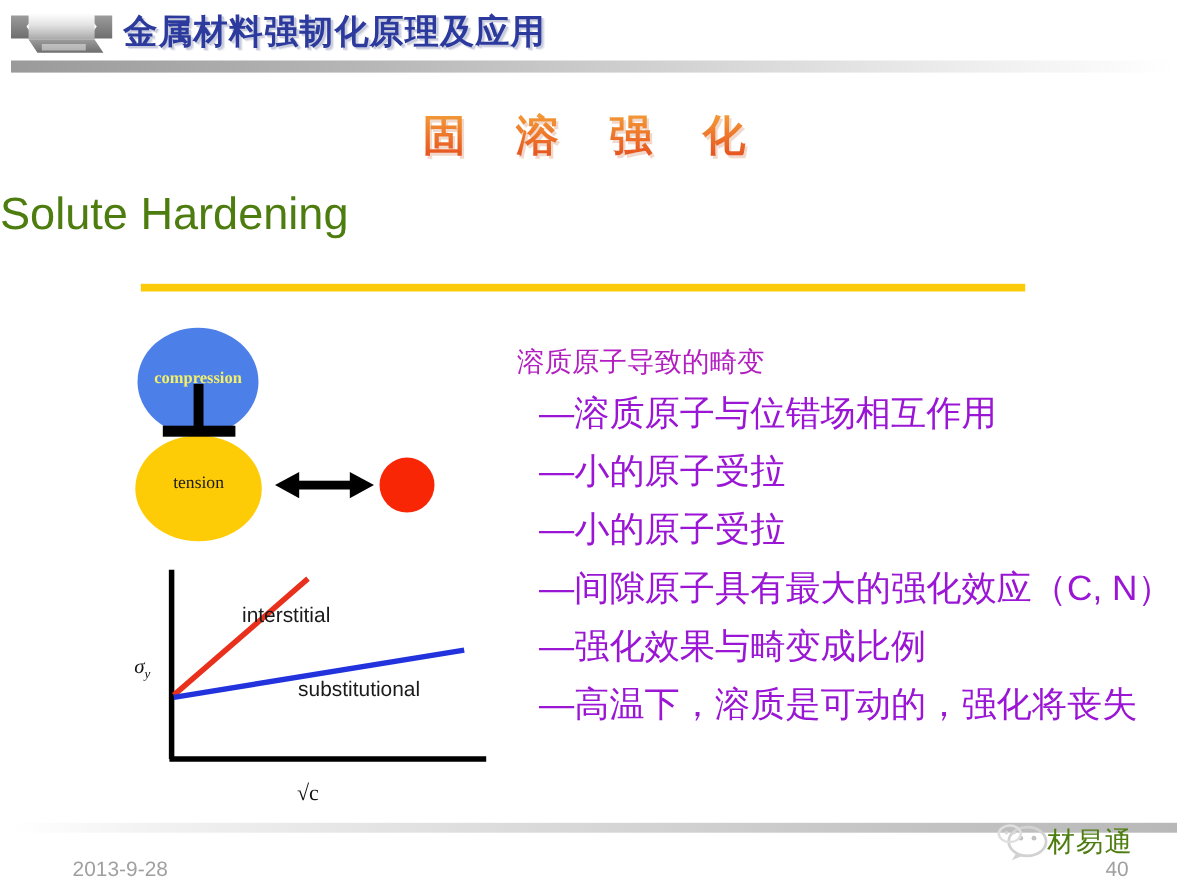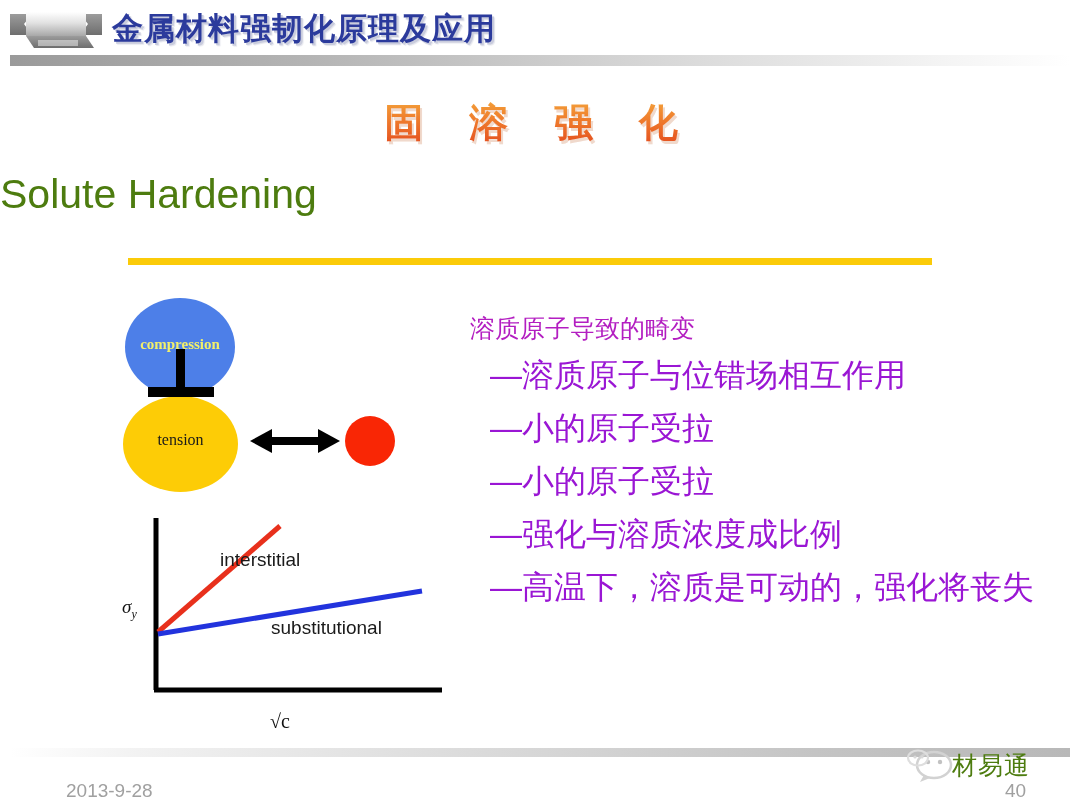--- a/index.html
+++ b/index.html
@@ -341,21 +341,22 @@
     <div class="chart-annot" id="annot-substitutional">substitutional</div>
     <div id="axis-label-y">σ<sub>y</sub></div>
     <div id="axis-label-x">√c</div>
   </div>
 
   <div id="bullets">
     <div class="bullet-line bullet-head">溶质原子导致的畸变</div>
     <div class="bullet-line bullet-sub">—溶质原子与位错场相互作用</div>
     <div class="bullet-line bullet-sub">—小的原子受拉</div>
     <div class="bullet-line bullet-sub">—小的原子受拉</div>
-    <div class="bullet-line bullet-sub">—强化与溶质浓度成比例</div>
+    <div class="bullet-line bullet-sub">—间隙原子具有最大的强化效应（C, N）</div>
+    <div class="bullet-line bullet-sub">—强化效果与畸变成比例</div>
     <div class="bullet-line bullet-sub">—高温下，溶质是可动的，强化将丧失</div>
   </div>
 
   <div id="footer-rule"></div>
   <div class="footer-text" id="footer-date">2013-9-28</div>
   <div class="footer-text" id="footer-page">40</div>
   <svg id="watermark" viewBox="0 0 166 40">
     <ellipse cx="28" cy="17" rx="17" ry="13" fill="none" stroke="#d2d2d2" stroke-width="2.5"></ellipse>
     <polygon points="18,27 14,34 24,30" fill="#d2d2d2"></polygon>
     <circle cx="22" cy="14" r="2.2" fill="#c2c2c2"></circle>

